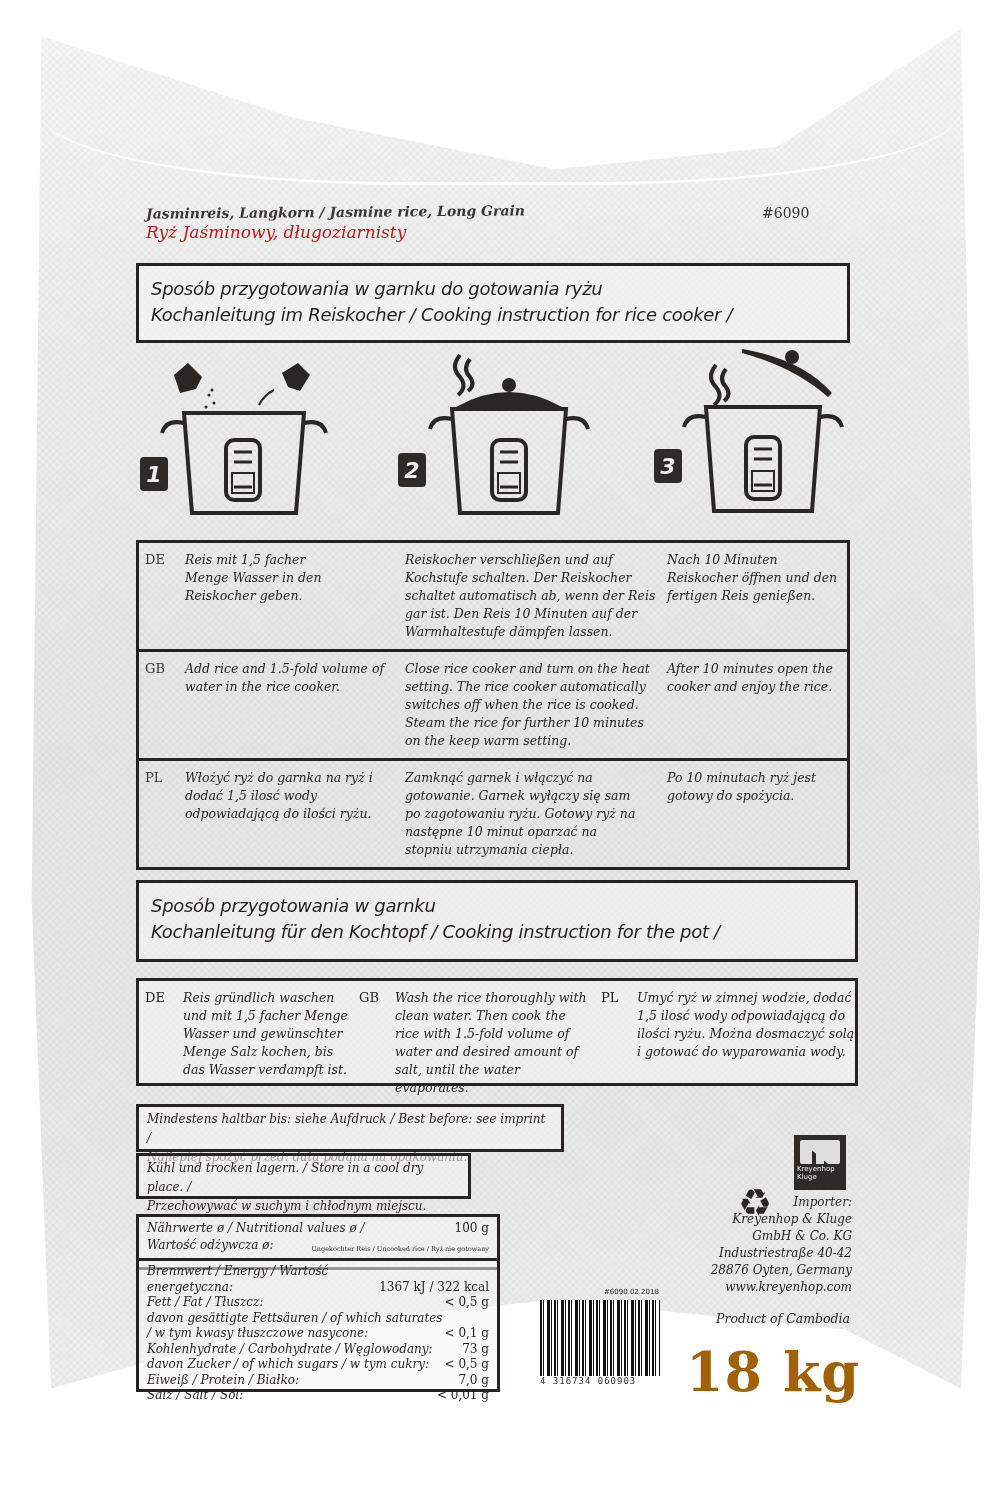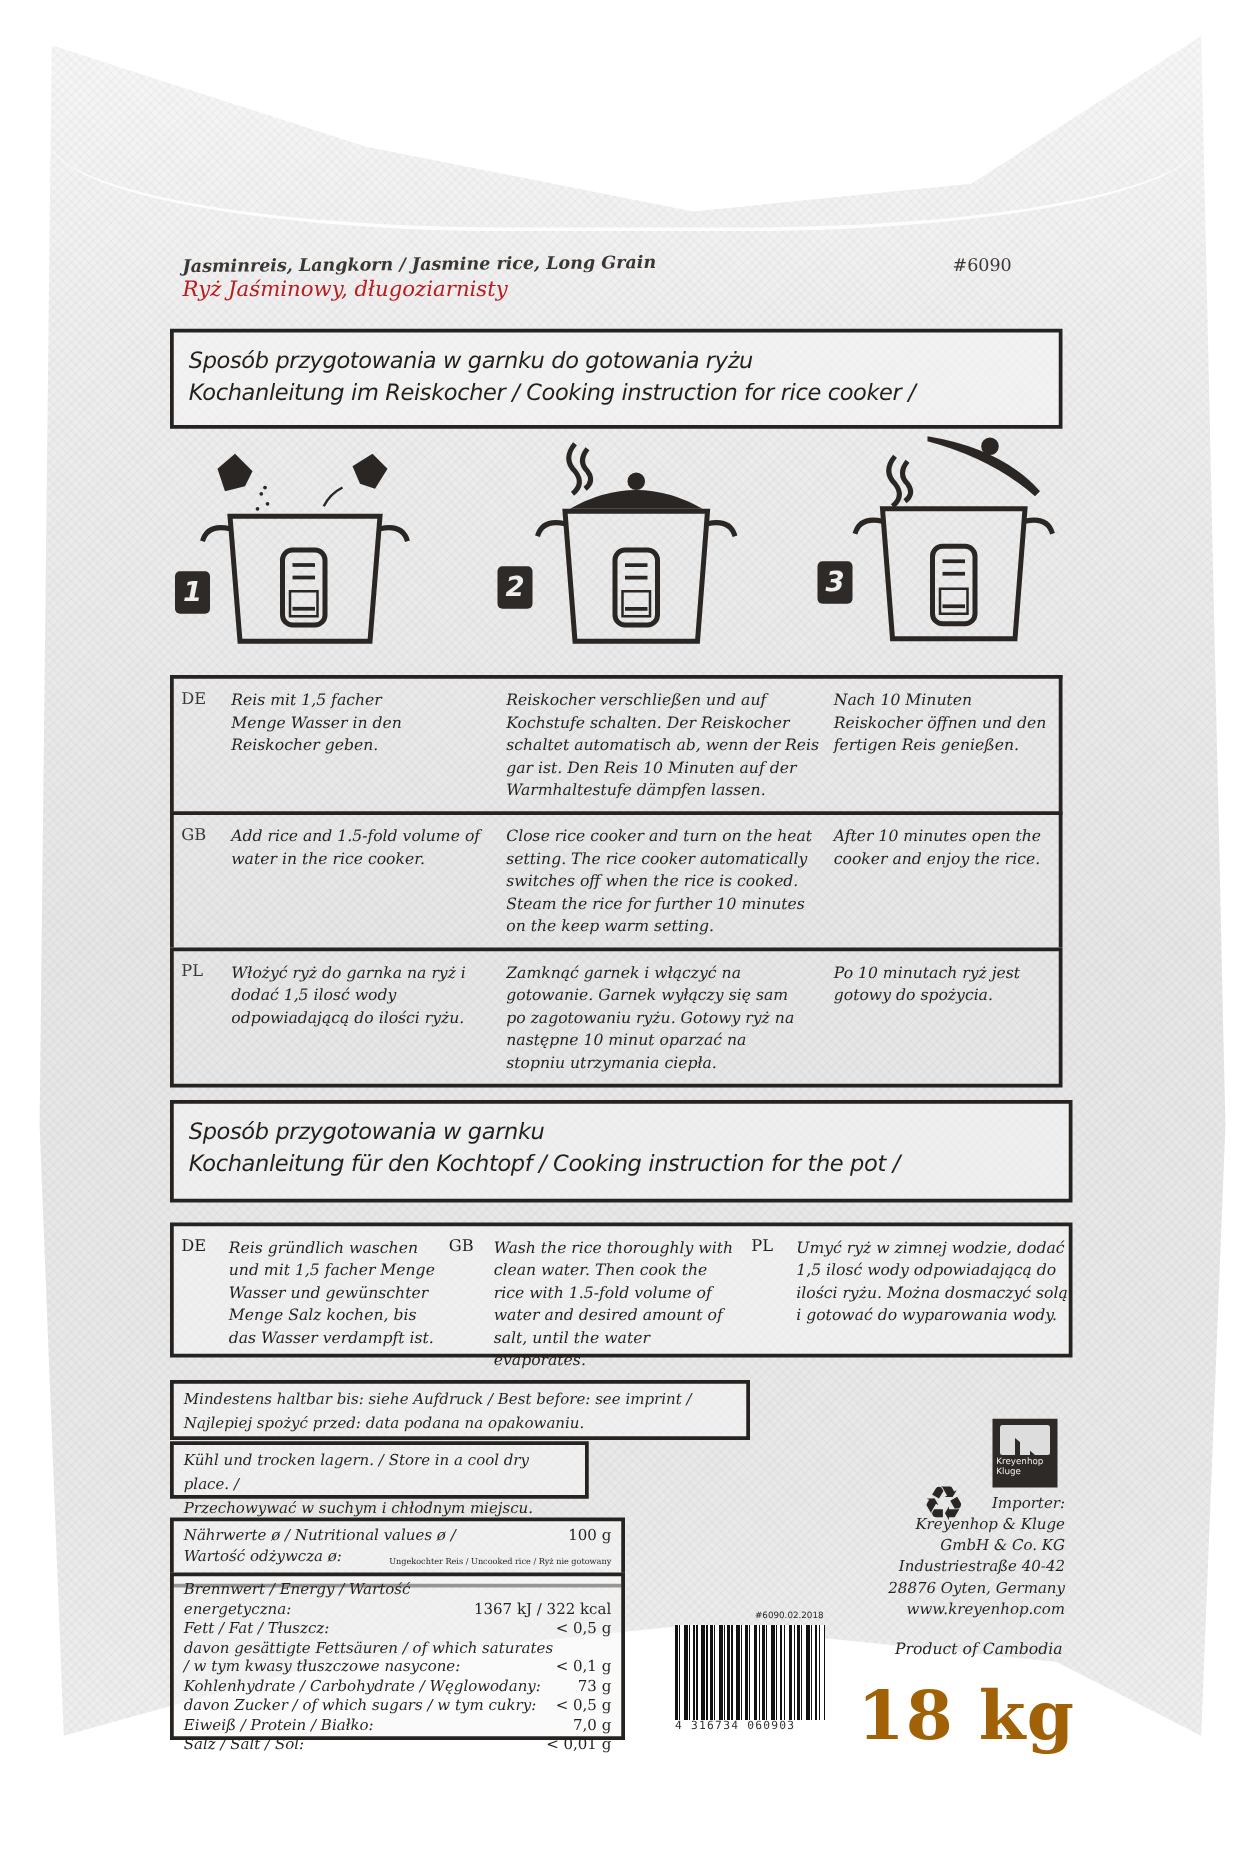--- a/index.html
+++ b/index.html
@@ -26,21 +26,21 @@
            display:flex;align-items:center;justify-content:center;font-family:"DejaVu Sans",sans-serif;}
   .grid{left:136px;top:540px;width:714px;}
   .row{display:grid;grid-template-columns:40px 220px 262px 1fr;border:3px solid #262220;border-bottom:none;padding:8px 0 8px 6px;
        font-size:12.5px;line-height:18px;font-style:italic;min-height:88px;box-sizing:border-box;}
   .row:last-child{border-bottom:3px solid #262220;}
   .row .lang{font-style:normal;font-size:13px;color:#3a3634;}
   .hdr2{left:136px;top:880px;width:722px;height:82px;padding:10px 12px;font-size:18px;line-height:26px;font-style:italic;font-family:"DejaVu Sans","Liberation Sans",sans-serif;letter-spacing:-0.3px;}
   .pot{left:136px;top:978px;width:722px;height:108px;display:grid;grid-template-columns:38px 176px 36px 206px 36px 1fr;
        padding:8px 0 8px 6px;font-size:12.5px;line-height:18px;font-style:italic;}
   .pot .lang{font-style:normal;font-size:13px;}
-  .bb{left:136px;top:1104px;width:464px;height:48px;padding:3px 8px;font-size:12px;line-height:19px;font-style:italic;}
+  .bb{left:136px;top:1104px;width:428px;height:48px;padding:3px 8px;font-size:12px;line-height:19px;font-style:italic;}
   .store{left:136px;top:1153px;width:335px;height:46px;padding:3px 8px;font-size:12px;line-height:19px;font-style:italic;}
   .nut-h{left:136px;top:1214px;width:364px;height:56px;padding:3px 8px;font-size:12px;line-height:17px;font-style:italic;}
   .nut-h .r{position:absolute;right:8px;top:3px;font-style:normal;}
   .nut-h .sub{position:absolute;right:8px;top:24px;font-size:6.5px;font-style:normal;}
   .nut-b{left:136px;top:1258px;width:364px;height:134px;padding:3px 8px;font-size:12px;line-height:15.5px;font-style:italic;}
   .nline{display:flex;justify-content:space-between;}
   .nline .v{font-style:normal;}
   .barcode{left:540px;top:1300px;width:120px;height:100px;}
   .bars{height:76px;width:120px;background:repeating-linear-gradient(90deg,#111 0 2px,#fff 2px 3px,#111 3px 4px,#fff 4px 7px,#111 7px 10px,#fff 10px 11px,#111 11px 12px,#fff 12px 14px);}
   .bcnum{font-size:9px;font-family:"DejaVu Sans Mono",monospace;letter-spacing:1px;color:#333;}

